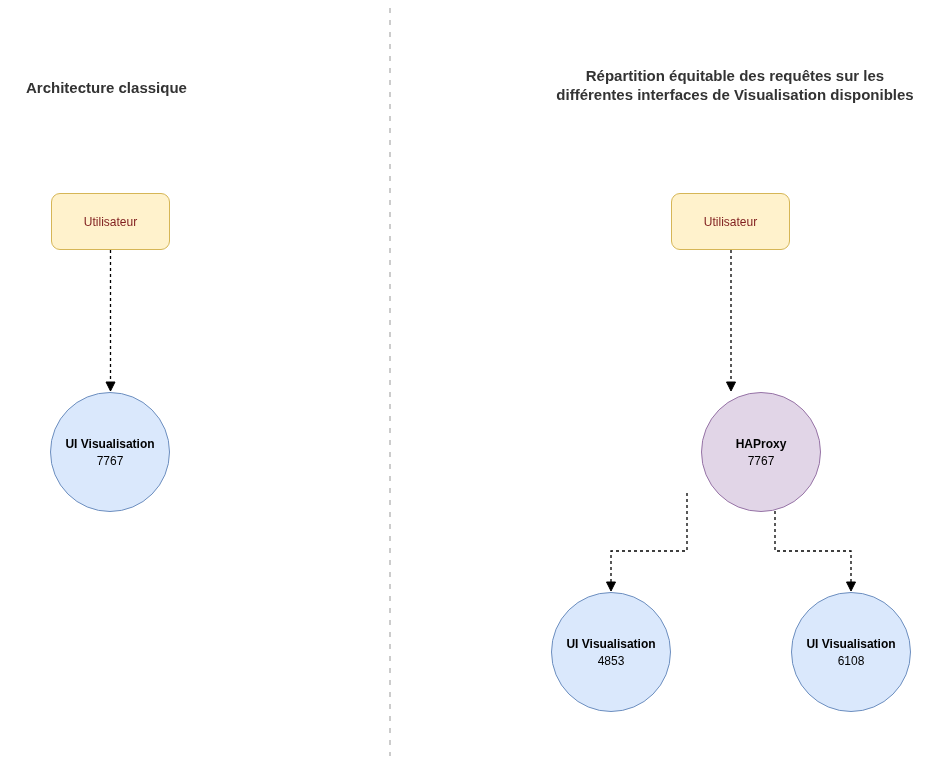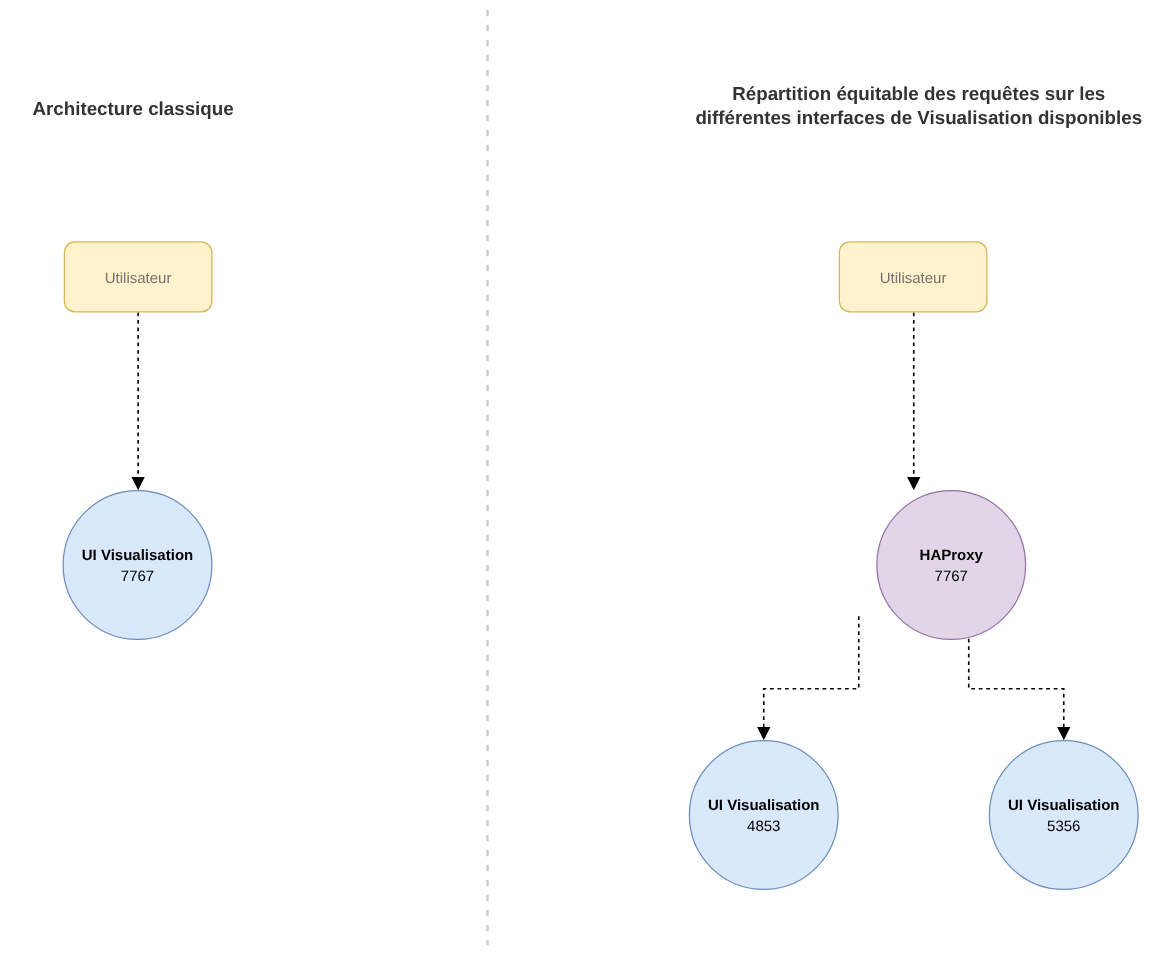--- a/index.html
+++ b/index.html
@@ -25,21 +25,21 @@
   .title-right span { display: block; white-space: nowrap; }
 
   .user-box {
     position: absolute;
     width: 119px; height: 57px;
     box-sizing: border-box;
     background: #fff2cc;
     border: 1.5px solid #d6b656;
     border-radius: 9px;
     display: flex; align-items: center; justify-content: center;
-    font-size: 12px; color: #737373;
+    font-size: 12px; color: #7f1d1d;
   }
   .user-box.left  { left: 51px;  top: 193px; }
   .user-box.right { left: 671px; top: 193px; }
 
   .circle-node {
     position: absolute;
     width: 120px; height: 120px;
     box-sizing: border-box;
     border-radius: 50%;
     display: flex; flex-direction: column;
@@ -105,16 +105,16 @@
     <span class="node-port">7767</span>
   </div>
 
   <div class="circle-node node-blue circle-ui-bottom-l">
     <span class="node-label">UI Visualisation</span>
     <span class="node-port">4853</span>
   </div>
 
   <div class="circle-node node-blue circle-ui-bottom-r">
     <span class="node-label">UI Visualisation</span>
-    <span class="node-port">5356</span>
+    <span class="node-port">6108</span>
   </div>
 
 </div>
 
 </body></html>

